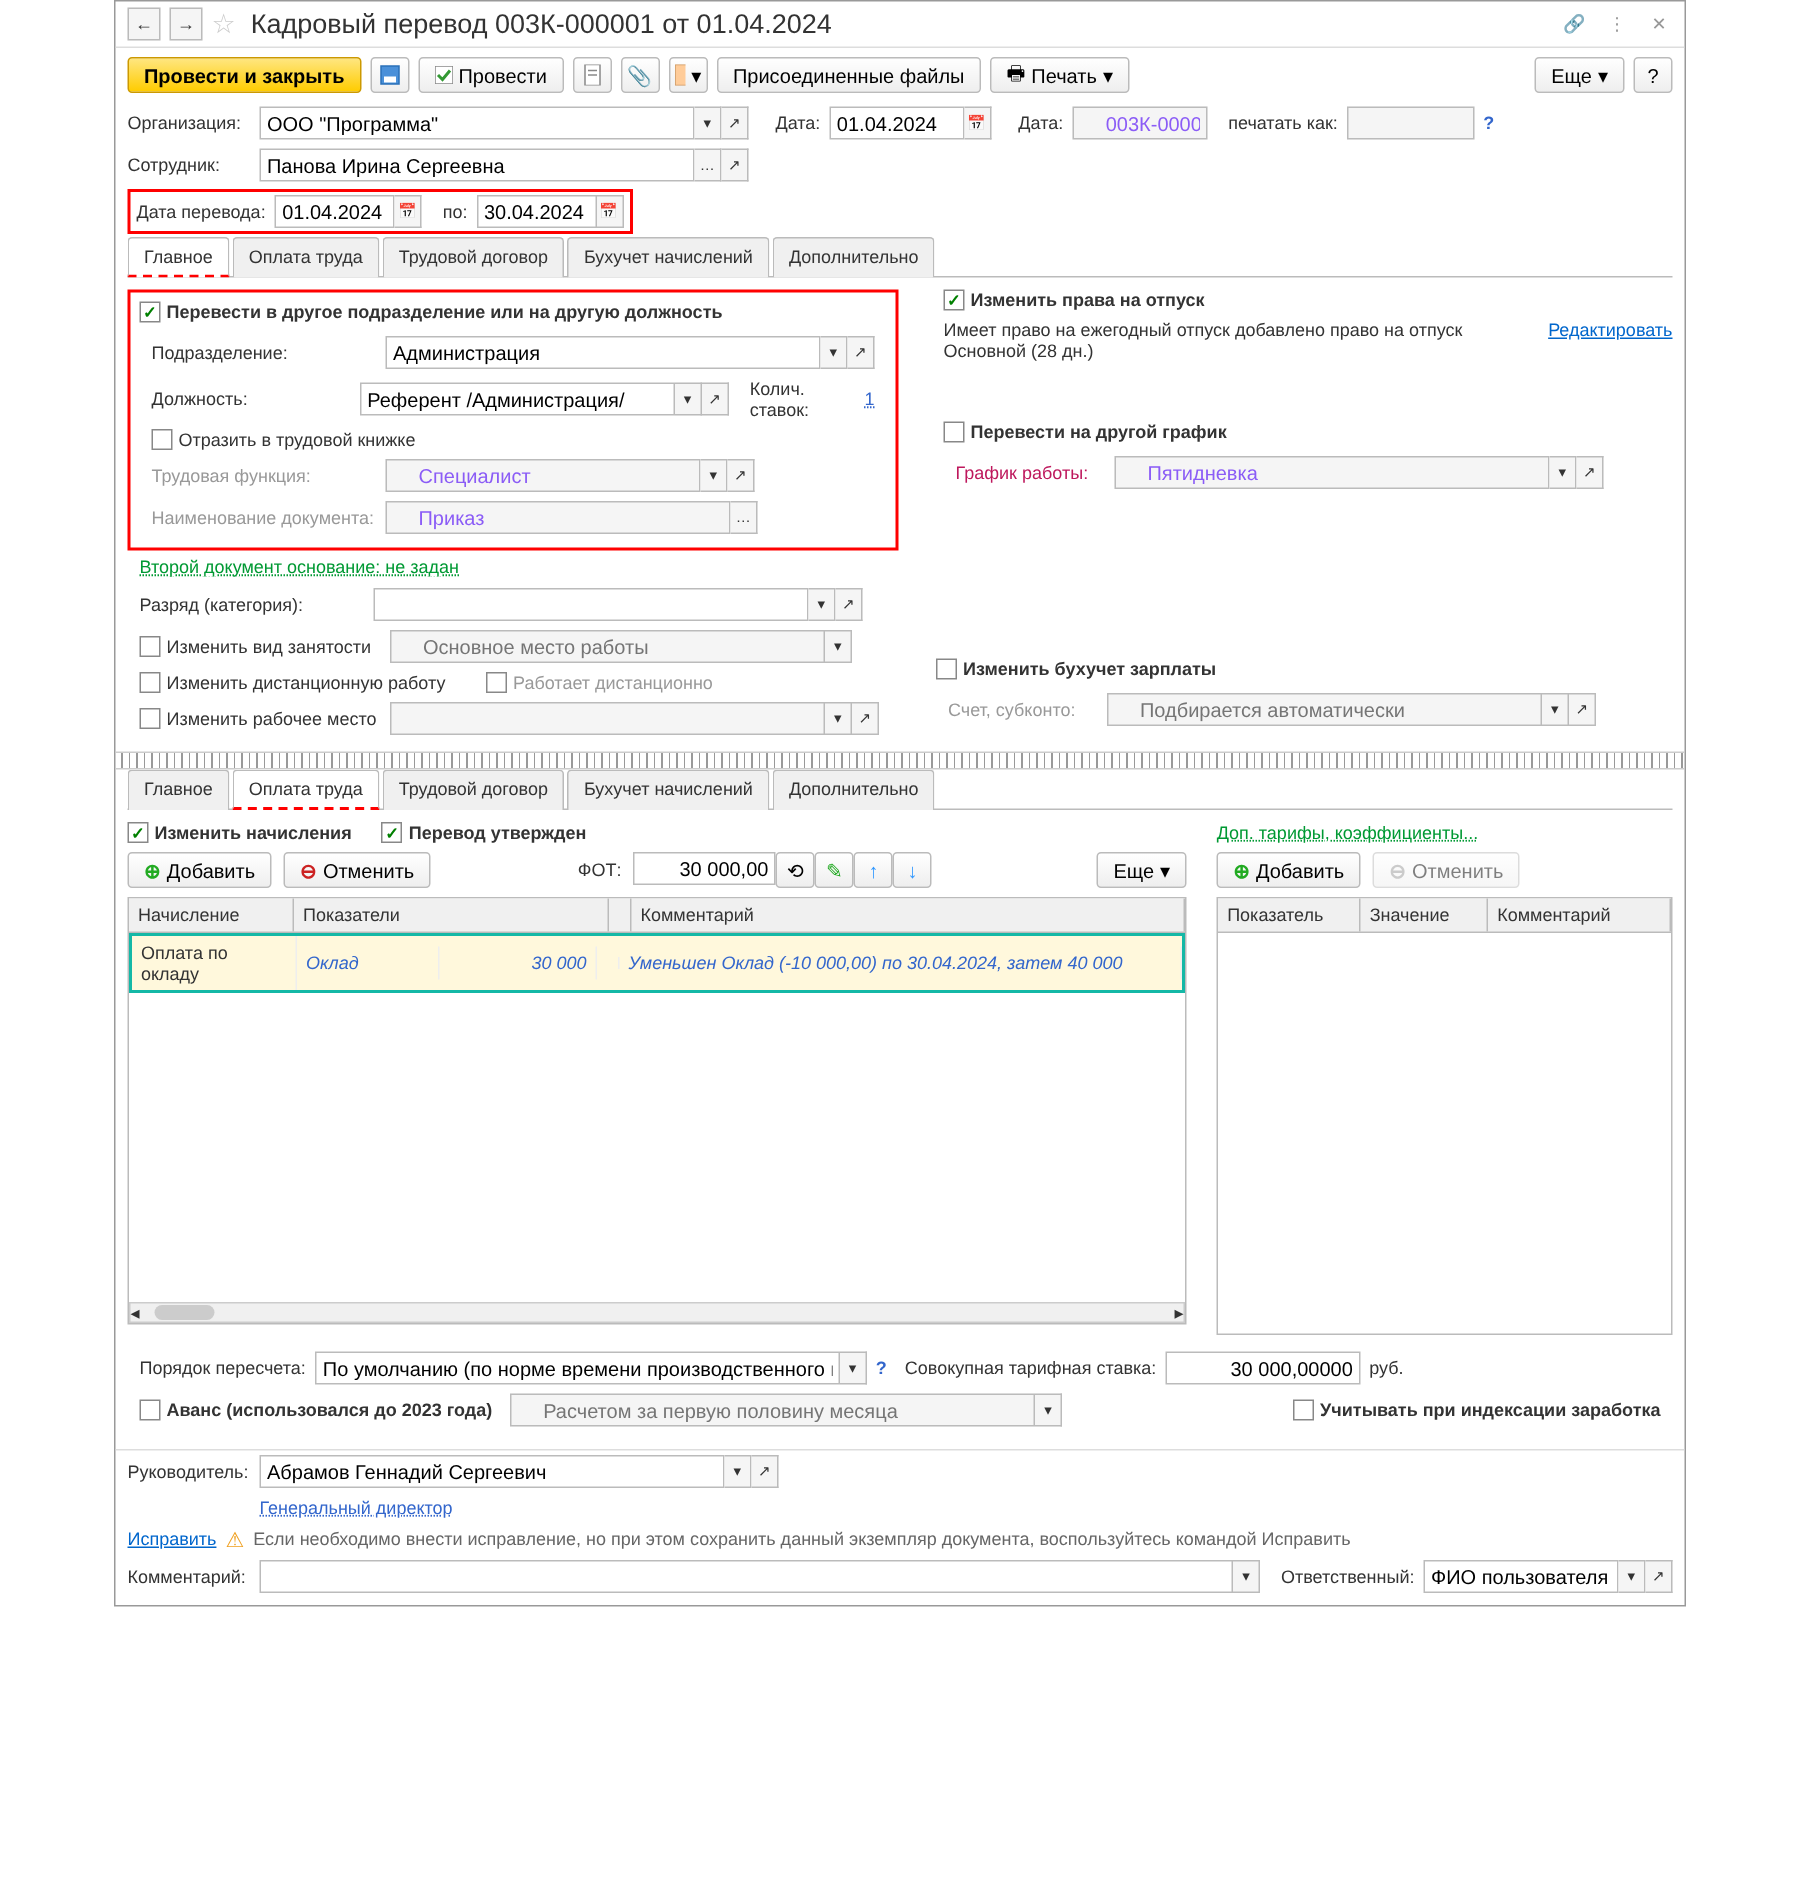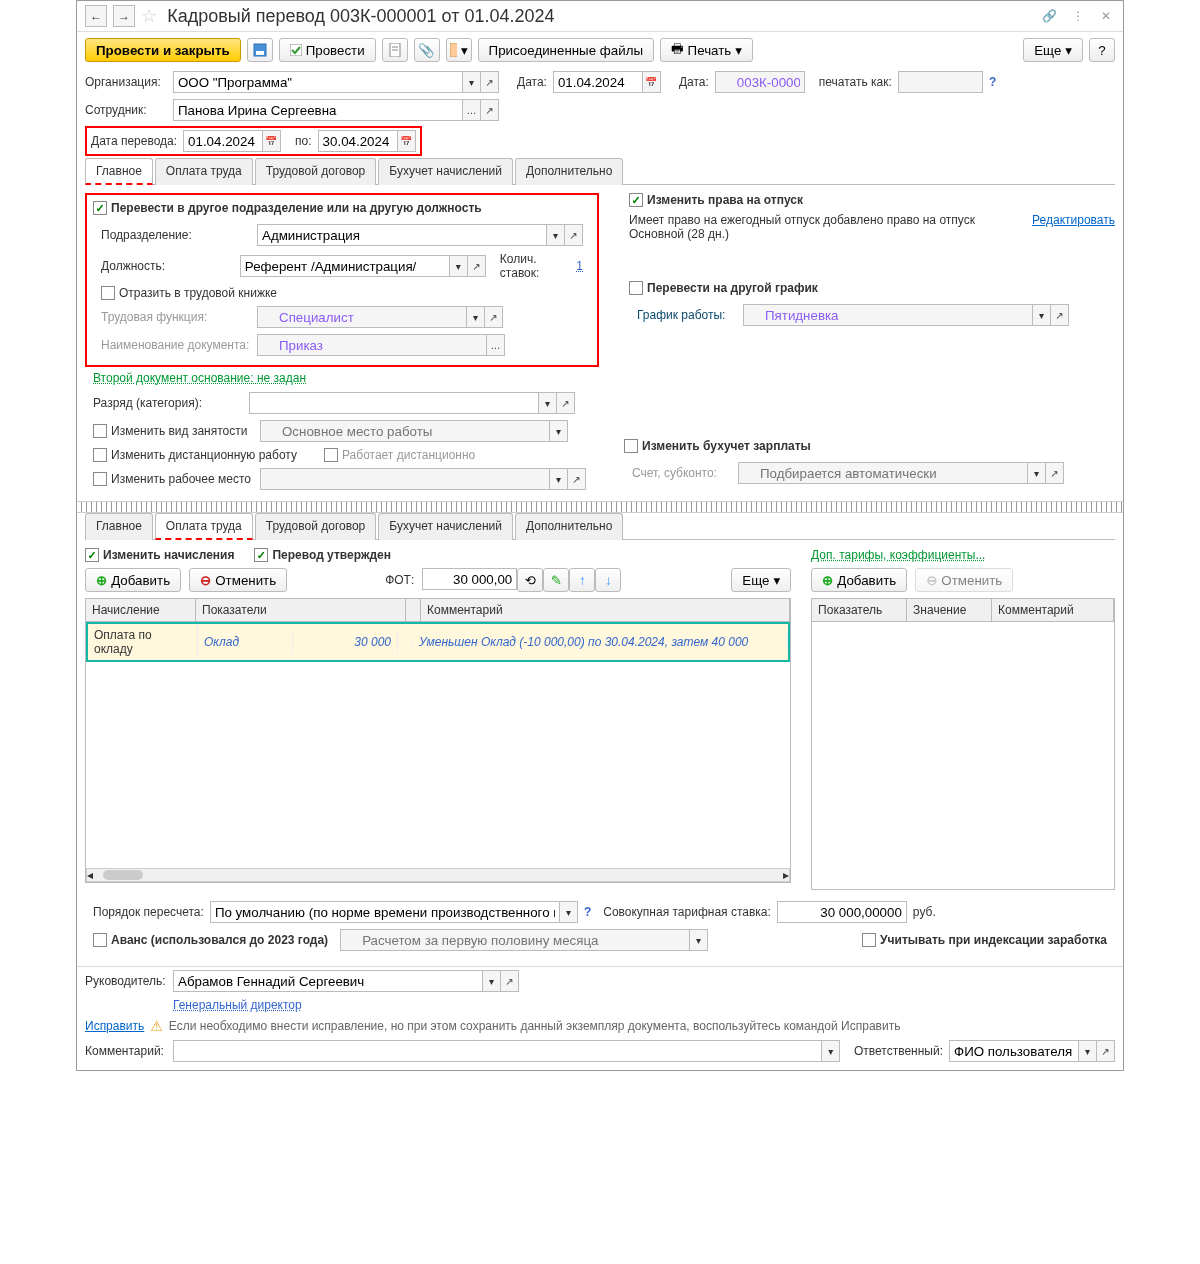--- a/index.html
+++ b/index.html
@@ -201,21 +201,21 @@
     </div>
     <div style="display:flex;gap:14px">
       <span style="flex:1">Имеет право на ежегодный отпуск добавлено право на отпуск Основной (28 дн.)</span>
       <span class="link-blue">Редактировать</span>
     </div>
     <div class="checkbox section-hdr" style="margin-top:40px">
       <span class="cb"></span>
       <span>Перевести на другой график</span>
     </div>
     <div class="form-row">
-      <span style="width:100px;color:#0c4a6e">График работы:</span>
+      <span style="width:100px;color:#be185d">График работы:</span>
       <div class="input-grp">
             <input class="input disabled" style="width: 290px;" value="Пятидневка">
             <span class="input-btn">▾</span>
             <span class="input-btn">↗</span>
           </div>
     </div>
   </div>
 </div>
 
 <div style="padding:4px 8px">

